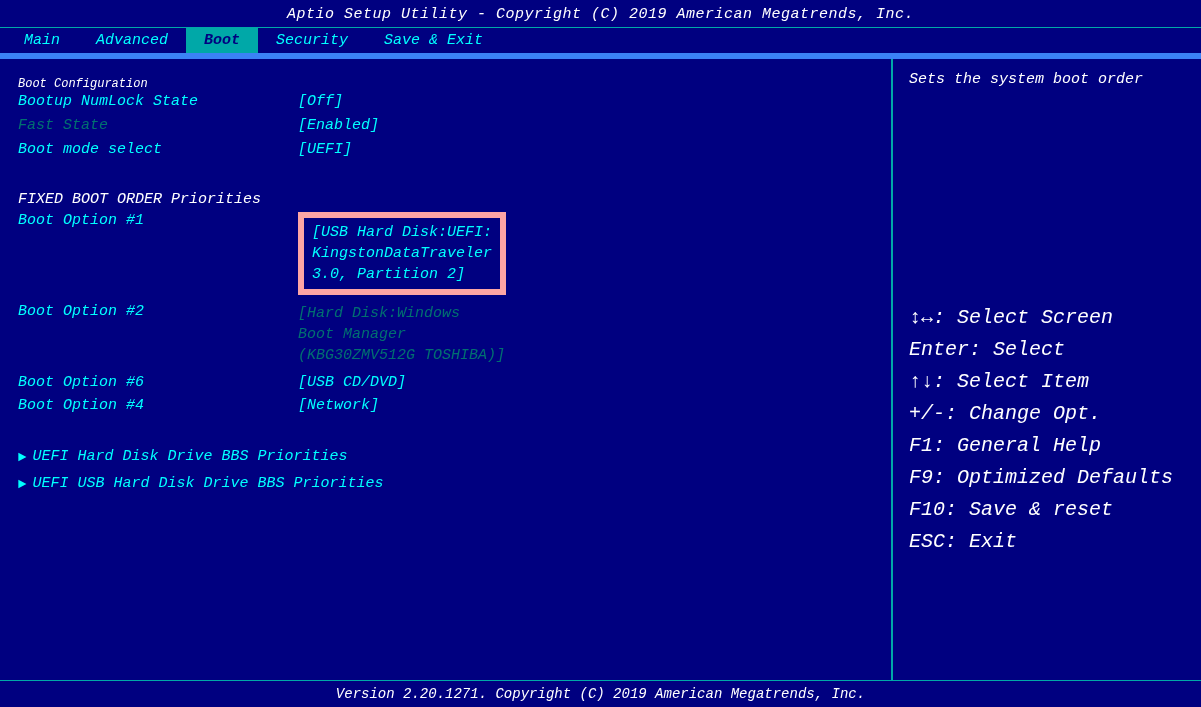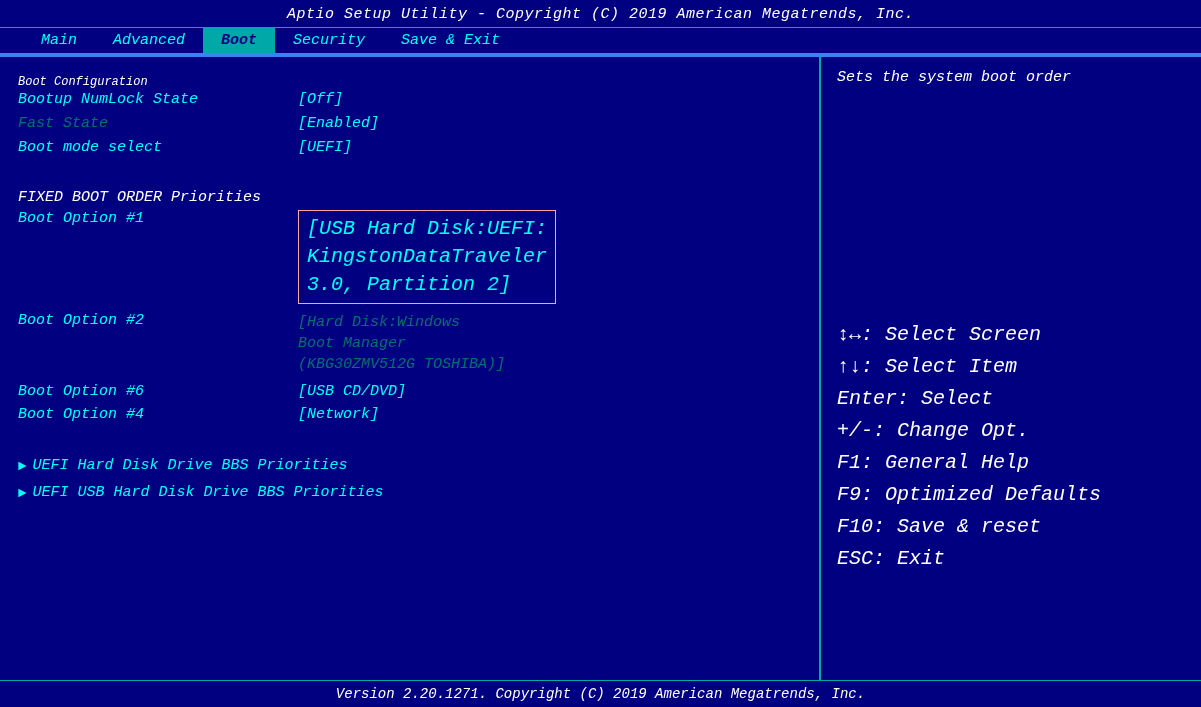--- a/index.html
+++ b/index.html
@@ -31,24 +31,24 @@
       font-size: 15px;
       letter-spacing: 0.5px;
     }
 
     
     .nav-bar {
       background: #000080;
       display: flex;
       flex-direction: row;
       align-items: center;
-      padding: 0 23px;
+      padding: 0 6px;
       gap: 0;
       border-top: 1px solid #00a8a8;
-      border-bottom: 4px solid #3b82f6;
+      border-bottom: 6px solid #3b82f6;
     }
 
     .nav-item {
       color: #00ffff;
       padding: 4px 18px;
       cursor: pointer;
       font-size: 15px;
     }
 
     .nav-item.active {
@@ -132,24 +132,24 @@
       font-size: 15px;
     }
 
     .boot-value {
       color: #00ffff;
       font-size: 15px;
     }
 
     
     .boot-option-box {
-      border: 1px solid #fca5a5;
+      border: 6px solid #fca5a5;
       padding: 4px 8px;
       color: #00ffff;
-      font-size: 20px;
+      font-size: 15px;
       line-height: 1.4;
       background: #000080;
     }
 
     .boot-option2-value {
       color: #007070;
       font-size: 15px;
       line-height: 1.4;
     }
 
@@ -166,25 +166,25 @@
       font-size: 14px;
     }
 
     .bbs-label {
       color: #00ffff;
       font-size: 15px;
     }
 
     
     .right-panel {
-      width: 380px;
+      width: 308px;
       padding: 10px 16px;
       display: flex;
       flex-direction: column;
-      gap: 21px;
+      gap: 2px;
     }
 
     .help-text {
       color: #ffffff;
       font-size: 15px;
       line-height: 1.5;
       margin-bottom: 8px;
     }
 
     .keys-section {
@@ -304,22 +304,22 @@
         <span class="bbs-label">UEFI USB Hard Disk Drive BBS Priorities</span>
       </div>
 
     </div>
 
     <div class="right-panel">
       <div class="help-text">Sets the system boot order</div>
 
       <div class="keys-section">
         <div class="key-hint">↕↔: Select Screen</div>
+        <div class="key-hint">Enter: Select</div>
         <div class="key-hint">↑↓: Select Item</div>
-        <div class="key-hint">Enter: Select</div>
         <div class="key-hint">+/-: Change Opt.</div>
         <div class="key-hint">F1: General Help</div>
         <div class="key-hint">F9: Optimized Defaults</div>
         <div class="key-hint">F10: Save &amp; reset</div>
         <div class="key-hint">ESC: Exit</div>
       </div>
     </div>
 
   </div>
 

